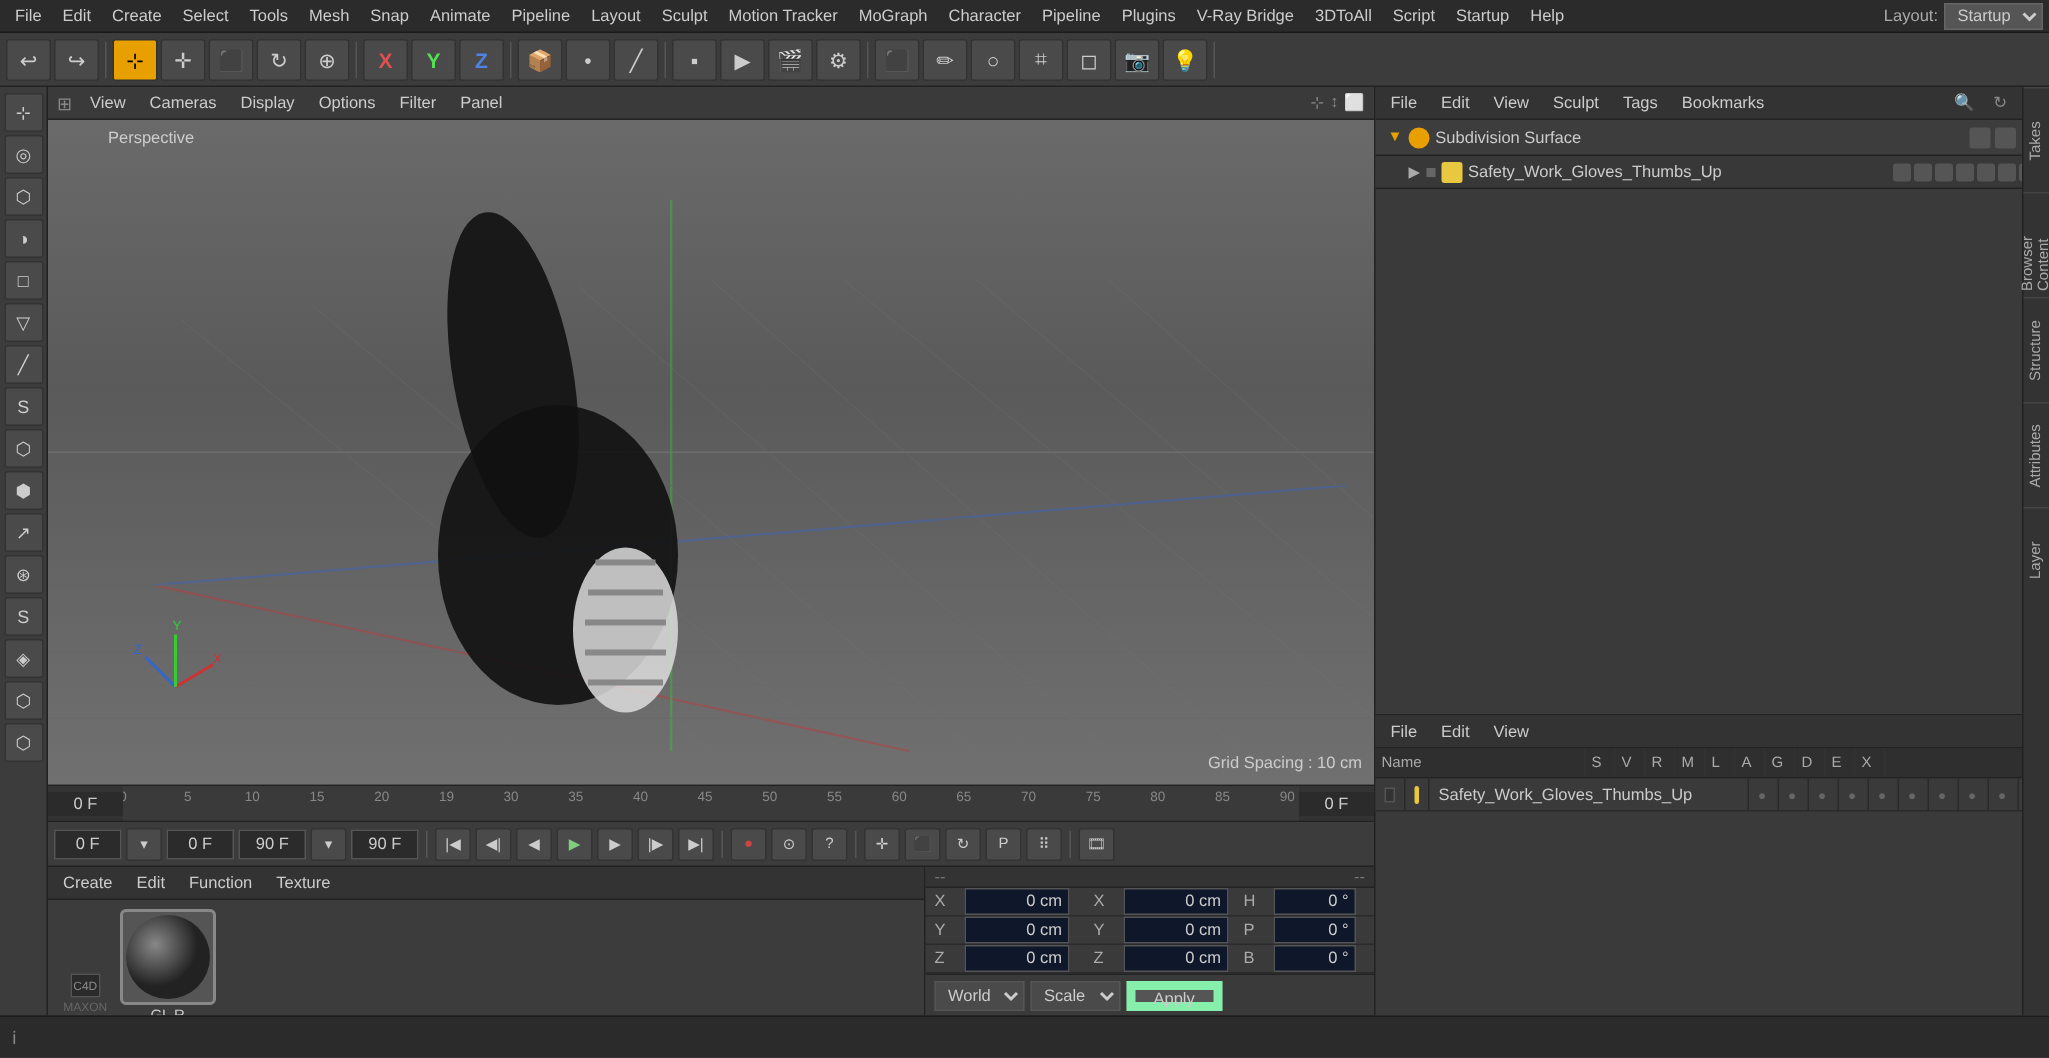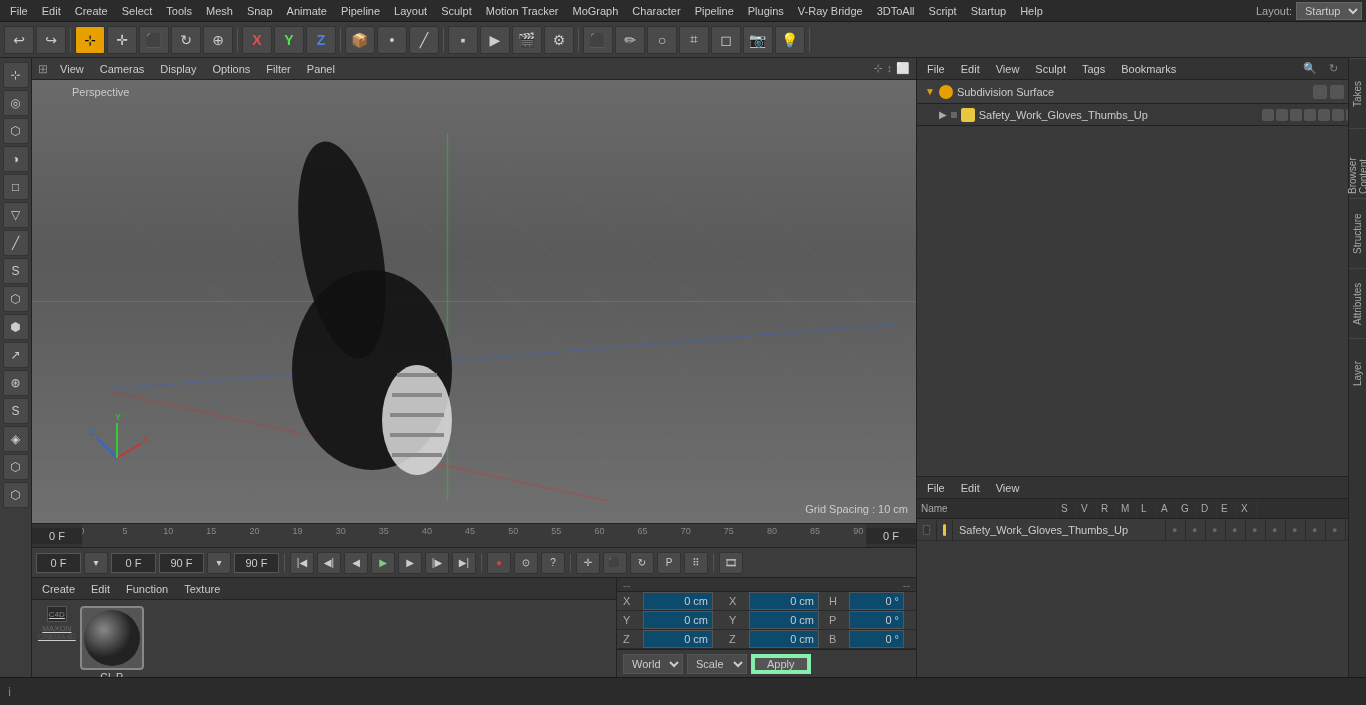--- a/index.html
+++ b/index.html
@@ -53,39 +53,39 @@
     .attr-menubar { height: 22px; background: #333; display: flex; align-items: center; padding: 0 6px; gap: 8px; border-bottom: 1px solid #222; flex-shrink: 0; }
     .attr-col-header { height: 20px; background: #2f2f2f; display: flex; align-items: center; border-bottom: 1px solid #222; }
     .attr-col-cell { font-size: 10px; color: #aaa; padding: 0 4px; border-right: 1px solid #333; height: 100%; display: flex; align-items: center; }
     .attr-row { height: 22px; display: flex; align-items: center; border-bottom: 1px solid #2a2a2a; }
     .attr-cell { font-size: 11px; padding: 0 6px; border-right: 1px solid #2a2a2a; height: 100%; display: flex; align-items: center; }
 
     
     .bottom-area { display: flex; height: 100px; flex-shrink: 0; border-top: 1px solid #222; }
     .material-panel { flex: 1; background: #3c3c3c; display: flex; flex-direction: column; }
     .material-menubar { height: 22px; background: #333; display: flex; align-items: center; padding: 0 6px; gap: 8px; border-bottom: 1px solid #222; flex-shrink: 0; }
-    .material-content { flex: 1; display: flex; align-items: flex-start; padding: 6px; gap: 4px; text-decoration: underline; }
+    .material-content { flex: 1; display: flex; align-items: flex-end; padding: 6px; gap: 4px; }
     .material-swatch { width: 64px; height: 64px; background: #555; border: 2px solid #888; border-radius: 4px; display: flex; align-items: center; justify-content: center; cursor: pointer; position: relative; overflow: hidden; }
     .mat-label { font-size: 10px; color: #ccc; text-align: center; margin-top: 2px; }
 
     
     .coords-panel { width: 300px; background: #3a3a3a; display: flex; flex-direction: column; border-left: 1px solid #222; }
     .coords-top { height: 22px; background: #333; display: flex; align-items: center; padding: 0 6px; gap: 8px; border-bottom: 1px solid #222; }
     .coords-row { height: 24px; display: flex; align-items: center; padding: 0 6px; gap: 4px; border-bottom: 1px solid #2a2a2a; }
     .coord-label { width: 16px; color: #aaa; font-size: 11px; }
-    .coord-input { width: 70px; height: 18px; background: #0c4a6e; border: 1px solid #555; color: #ccc; font-size: 11px; text-align: right; padding: 0 4px; }
+    .coord-input { width: 70px; height: 18px; background: #0f172a; border: 1px solid #555; color: #ccc; font-size: 11px; text-align: right; padding: 0 4px; }
 
     
     .status-bar { height: 28px; background: #2b2b2b; display: flex; align-items: center; padding: 0 8px; gap: 8px; border-top: 1px solid #1a1a1a; flex-shrink: 0; }
     .status-text { color: #aaa; font-size: 11px; }
 
     
     .bottom-controls { height: 28px; background: #3a3a3a; display: flex; align-items: center; padding: 0 6px; gap: 4px; border-top: 1px solid #222; flex-shrink: 0; }
     .bc-select { background: #4a4a4a; color: #ccc; border: 1px solid #555; font-size: 11px; height: 20px; padding: 0 4px; min-width: 60px; }
-    .bc-apply { background: #555; color: #ccc; border: 4px solid #86efac; font-size: 11px; height: 20px; padding: 0 12px; cursor: pointer; }
+    .bc-apply { background: #555; color: #ccc; border: 6px solid #86efac; font-size: 11px; height: 20px; padding: 0 12px; cursor: pointer; }
 
     
     .vp-bg { position: absolute; inset: 0; background: linear-gradient(to bottom, #6a6a6a 0%, #5a5a5a 40%, #707070 100%); }
 
     
     .tick-container { position: relative; width: 100%; height: 100%; }
     .tick-label { position: absolute; top: 2px; font-size: 9px; color: #888; transform: translateX(-50%); }
 
     
     .transport-full { height: 30px; background: #3c3c3c; display: flex; align-items: center; padding: 0 4px; gap: 3px; border-top: 1px solid #222; flex-shrink: 0; }

